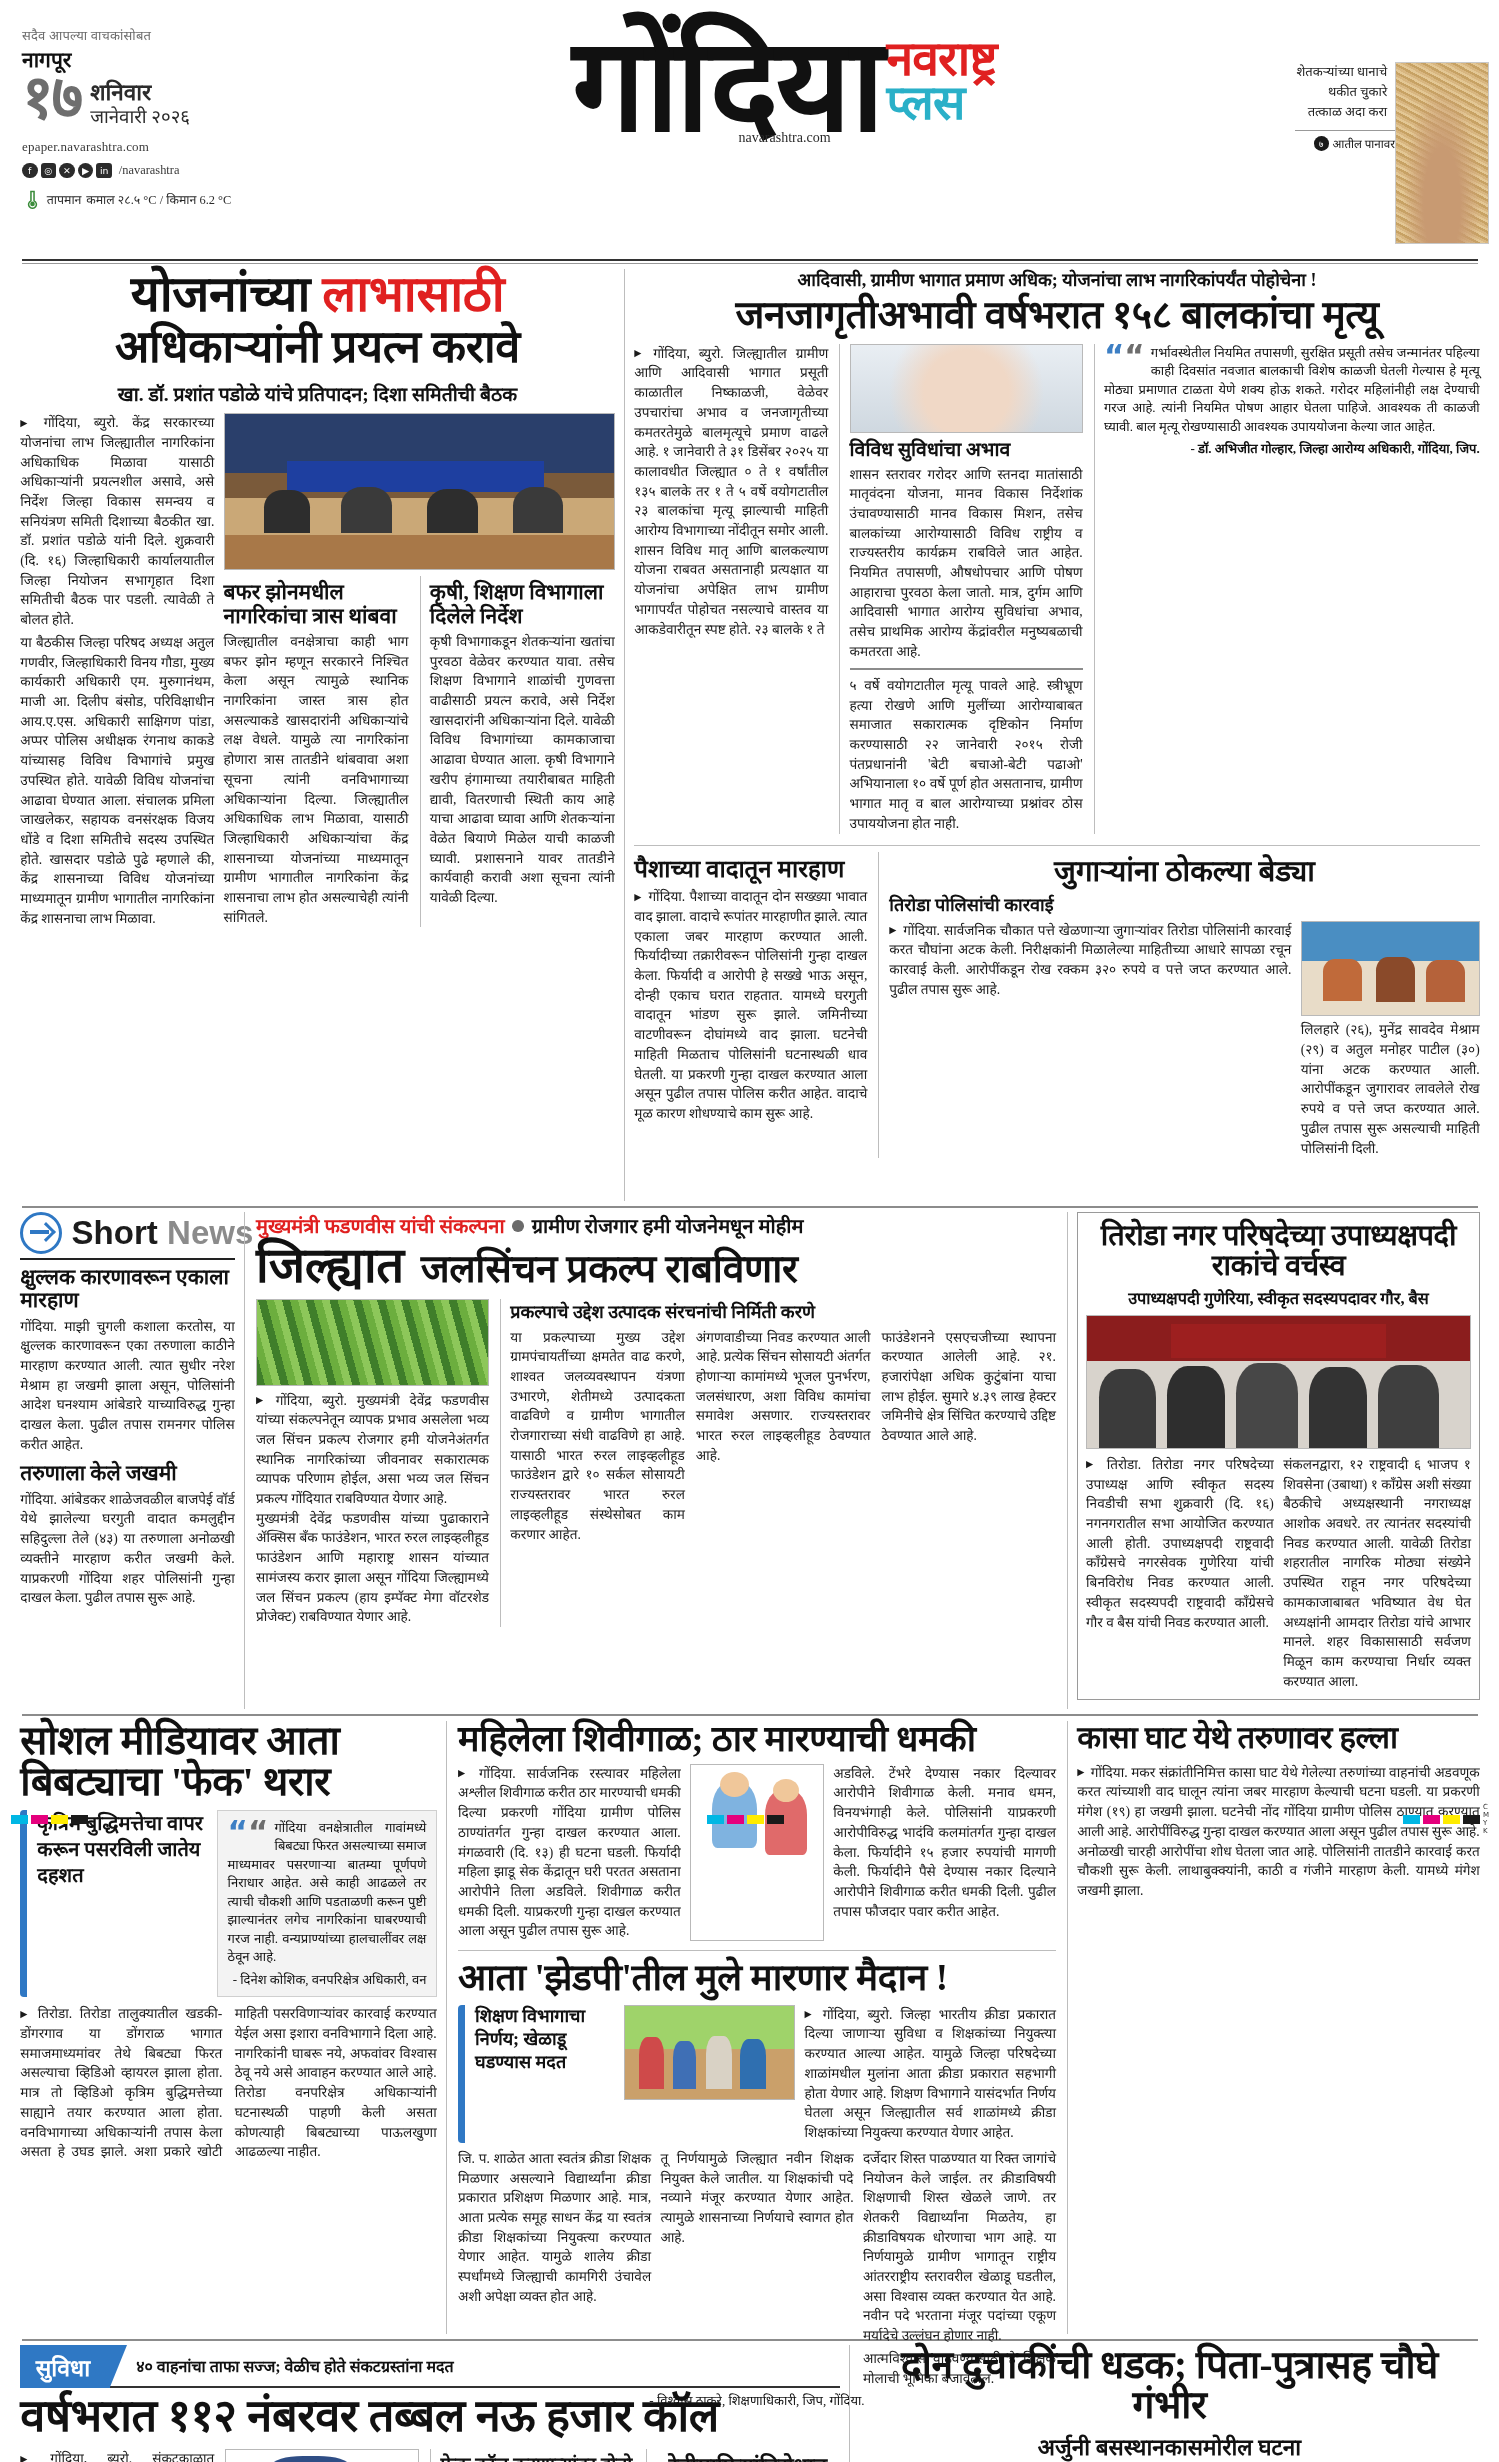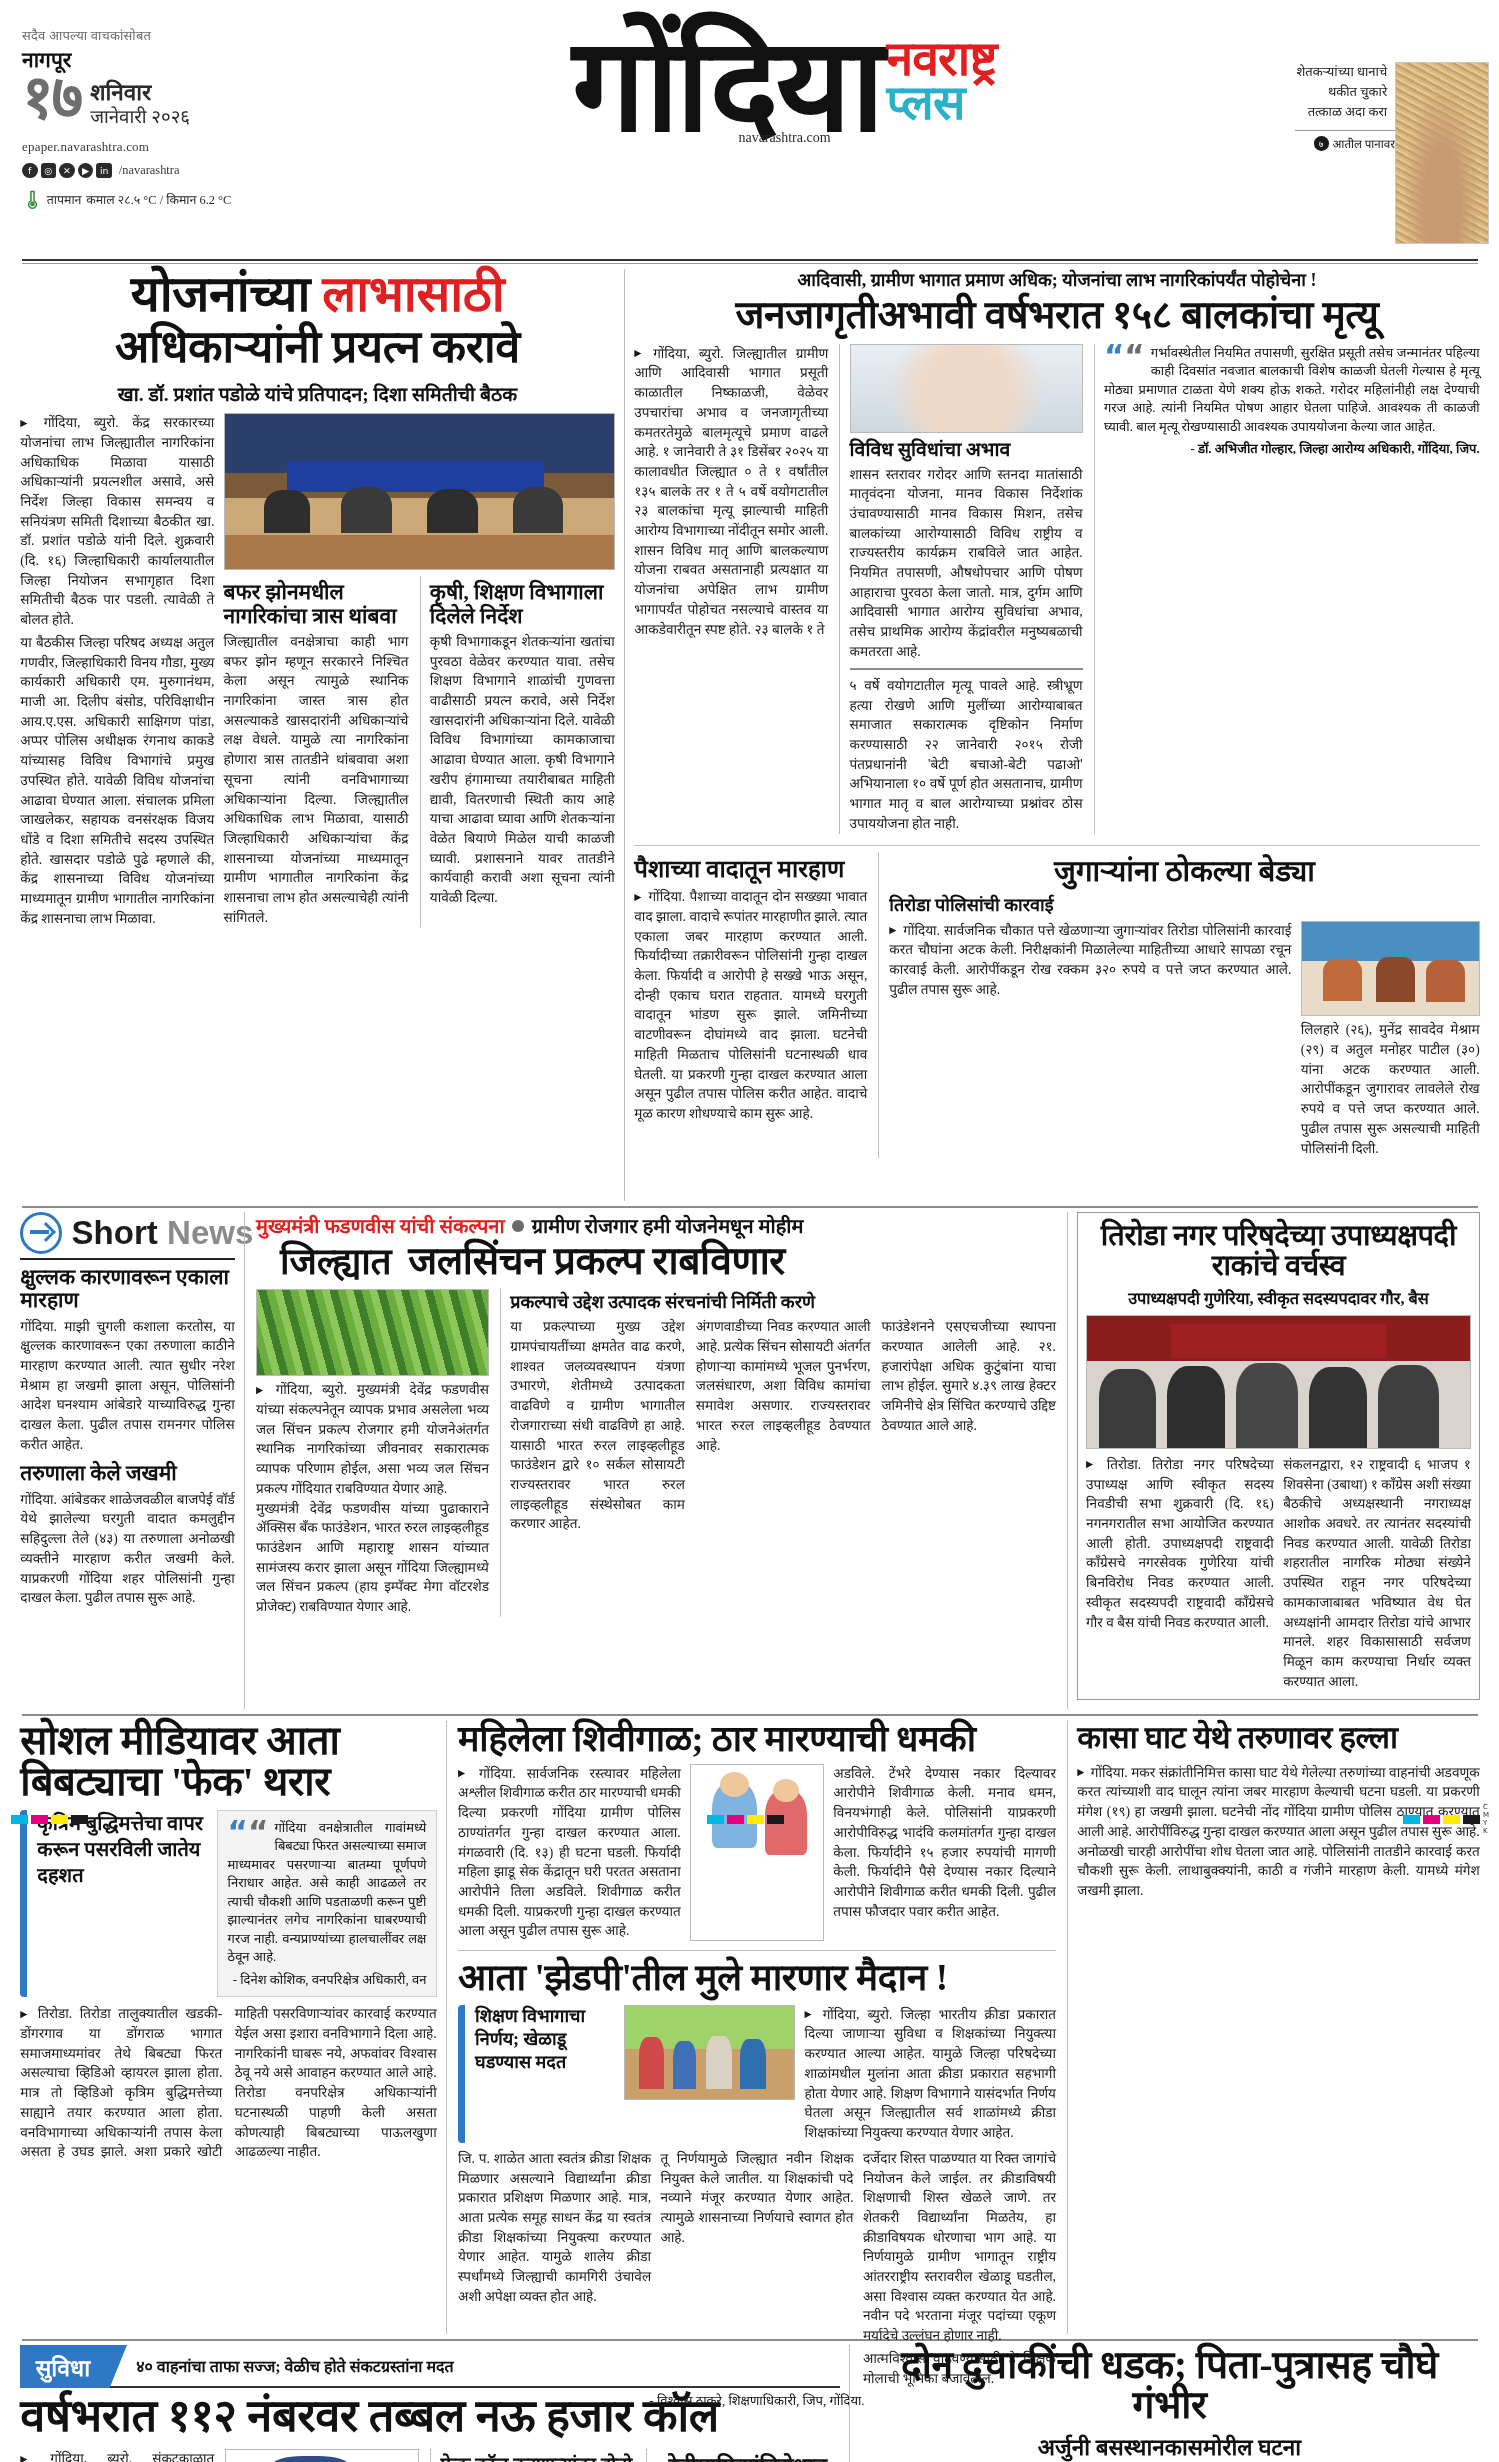--- a/index.html
+++ b/index.html
@@ -299,21 +299,21 @@
       </div>
     </div>
 
     <div class="vrule" style="width:823px;padding:0 11px;box-sizing:border-box;">
       <div class="cm-flag">
         <span class="cm-red">मुख्यमंत्री फडणवीस यांची संकल्पना</span>
         <span class="dot"></span>
         <span>ग्रामीण रोजगार हमी योजनेमधून मोहीम</span>
       </div>
       <div style="display:flex;align-items:baseline;gap:17px;">
-        <h1 class="head" style="font-size:37px;margin-left:24px;">जिल्ह्यात</h1>
+        <h1 class="head" style="font-size:49px;">जिल्ह्यात</h1>
         <h1 class="head" style="font-size:39px;">जलसिंचन प्रकल्प राबविणार</h1>
       </div>
 
       <div class="cols" style="gap:11px;margin-top:7.8px;">
         <div style="width:233px;">
           <div class="photo ph-crop" style="height:85px;"></div>
           <div class="body lede" style="margin-top:4.7px;">गोंदिया, ब्युरो. मुख्यमंत्री देवेंद्र फडणवीस यांच्या संकल्पनेतून व्यापक प्रभाव असलेला भव्य जल सिंचन प्रकल्प रोजगार हमी योजनेअंतर्गत स्थानिक नागरिकांच्या जीवनावर सकारात्मक व्यापक परिणाम होईल, असा भव्य जल सिंचन प्रकल्प गोंदियात राबविण्यात येणार आहे.</div>
           <div class="body">मुख्यमंत्री देवेंद्र फडणवीस यांच्या पुढाकाराने ॲक्सिस बँक फाउंडेशन, भारत रुरल लाइव्हलीहूड फाउंडेशन आणि महाराष्ट्र शासन यांच्यात सामंजस्य करार झाला असून गोंदिया जिल्ह्यामध्ये जल सिंचन प्रकल्प (हाय इम्पॅक्ट मेगा वॉटरशेड प्रोजेक्ट) राबविण्यात येणार आहे.</div>
         </div>
         <div class="vrule" style="flex:1;padding-left:9.3px;">

